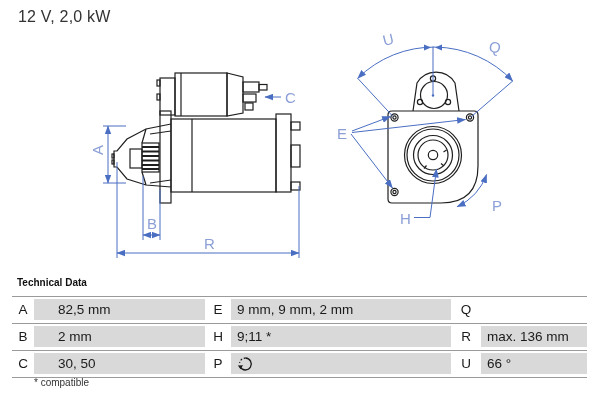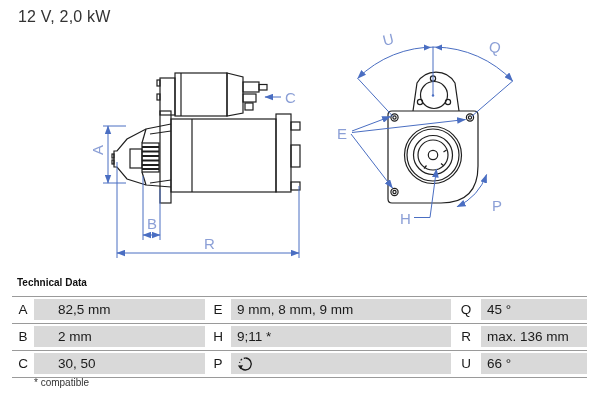--- a/index.html
+++ b/index.html
@@ -156,23 +156,22 @@
     </g>
   </svg>
 
   <div class="tech-heading">Technical Data</div>
 
   <div class="tdata">
     <div class="t-row">
       <div class="cell key k1">A</div>
       <div class="cell val v1">82,5 mm</div>
       <div class="cell key k2">E</div>
-      <div class="cell val v2">9 mm, 8 mm, 9 mm</div>
+      <div class="cell val v2">9 mm, 9 mm, 2 mm</div>
       <div class="cell key k3">Q</div>
-      <div class="cell val v3">45 °</div>
     </div>
     <div class="t-row">
       <div class="cell key k1">B</div>
       <div class="cell val v1">2 mm</div>
       <div class="cell key k2">H</div>
       <div class="cell val v2">9;11 *</div>
       <div class="cell key k3">R</div>
       <div class="cell val v3">max. 136 mm</div>
     </div>
     <div class="t-row">

